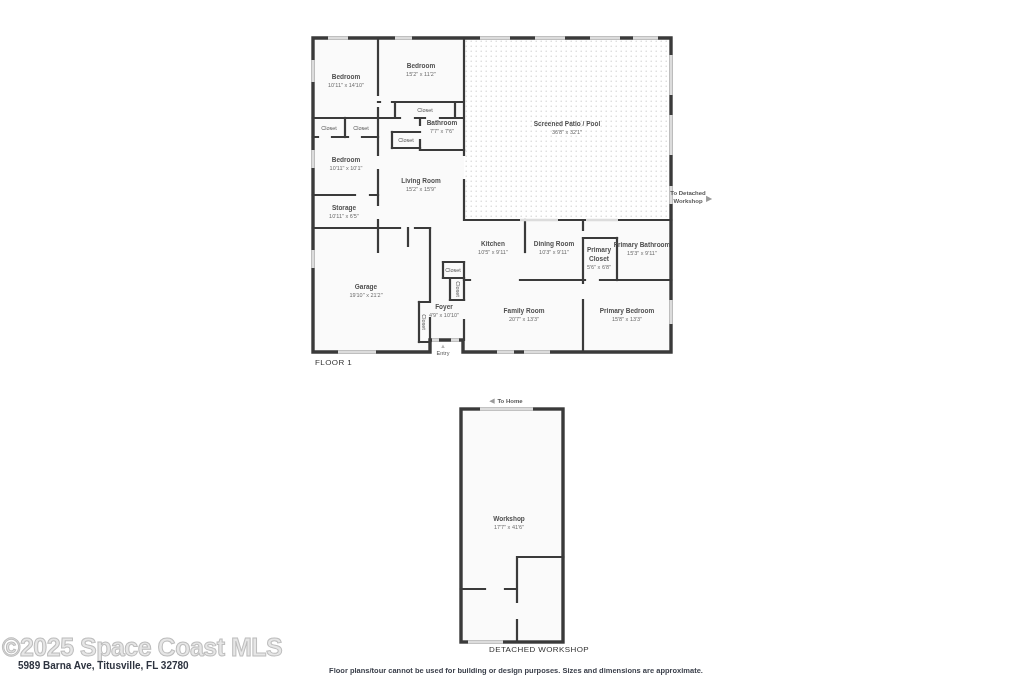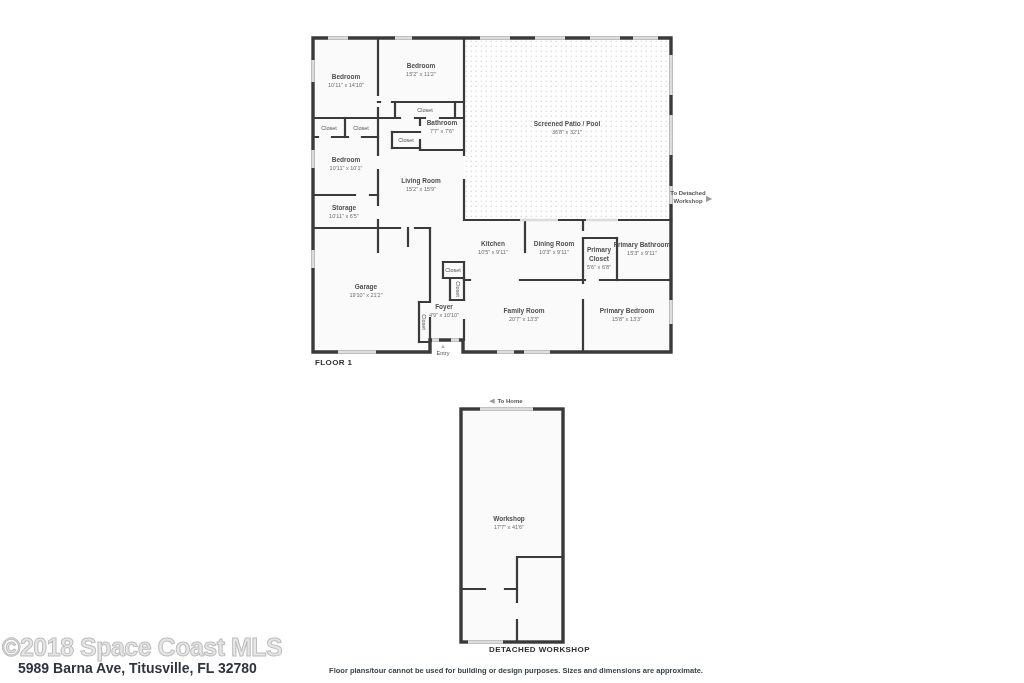--- a/index.html
+++ b/index.html
@@ -7,33 +7,33 @@
         font-family:"Liberation Sans", sans-serif;}
   svg{position:absolute;left:0;top:0;}
   .lbl{position:absolute;transform:translate(-50%,-50%);text-align:center;line-height:1.35;
        white-space:nowrap;pointer-events:none;}
   .lbl .nm{display:block;font-size:6.5px;font-weight:600;color:#4f4f4f;}
   .lbl .dm{display:block;font-size:5.5px;font-weight:400;color:#6e6e6e;}
   .closet{position:absolute;transform:translate(-50%,-50%);font-size:5.5px;font-weight:500;
           color:#555;white-space:nowrap;}
   .closet.vert{transform:translate(-50%,-50%) rotate(90deg);}
   .wrap{white-space:normal;width:36px;}
-  .plan-title{position:absolute;font-size:8px;font-weight:700;color:#2e2e2e;
+  .plan-title{position:absolute;font-size:8px;font-weight:400;color:#2e2e2e;
               letter-spacing:.4px;white-space:nowrap;}
   .entry-tri{position:absolute;transform:translate(-50%,-50%);font-size:6px;color:#b5b5b5;}
   .entry-lbl{position:absolute;transform:translate(-50%,-50%);font-size:5.5px;color:#555;
              font-weight:500;}
   .nav-lbl{position:absolute;transform:translate(-50%,-50%);font-size:6px;font-weight:600;
            color:#555;text-align:center;line-height:1.35;}
   .nav-lbl.wrap{width:44px;white-space:normal;}
   .arrow{position:absolute;transform:translate(-50%,-50%);font-size:8px;color:#9a9a9a;}
   .watermark{position:absolute;left:2px;top:633px;font-size:25px;font-weight:700;
              letter-spacing:-0.5px;color:#e6e6e6;-webkit-text-stroke:1px #bdbdbd;
              white-space:nowrap;}
-  .address{position:absolute;left:18px;top:660px;font-size:14px;font-weight:700;
+  .address{position:absolute;left:18px;top:660px;font-size:10px;font-weight:700;
            color:#2e3440;white-space:nowrap;}
   .disclaimer{position:absolute;left:512px;top:666px;transform:translateX(-50%);
               font-size:7.5px;font-weight:700;color:#3a3f4a;white-space:nowrap;padding-left:8px;}
 </style>
 </head>
 <body>
 
 <div id="page">
 
   <svg width="1024" height="683" viewBox="0 0 1024 683">
@@ -178,17 +178,17 @@
   <div class="arrow" style="left:492px;top:401px;font-size:7px">◀</div>
   <div class="nav-lbl" style="left:510px;top:401px">To Home</div>
 
   <div class="lbl" style="left:509px;top:523px">
     <span class="nm">Workshop</span>
     <span class="dm">17'7" x 41'6"</span>
   </div>
 
   <div class="plan-title" style="left:489px;top:645px">DETACHED WORKSHOP</div>
 
-  <div class="watermark">©2018 Space Coast MLS</div>
+  <div class="watermark">©2025 Space Coast MLS</div>
   <div class="address">5989 Barna Ave, Titusville, FL 32780</div>
   <div class="disclaimer">Floor plans/tour cannot be used for building or design purposes. Sizes and dimensions are approximate.</div>
 
 </div>
 
 </body></html>

